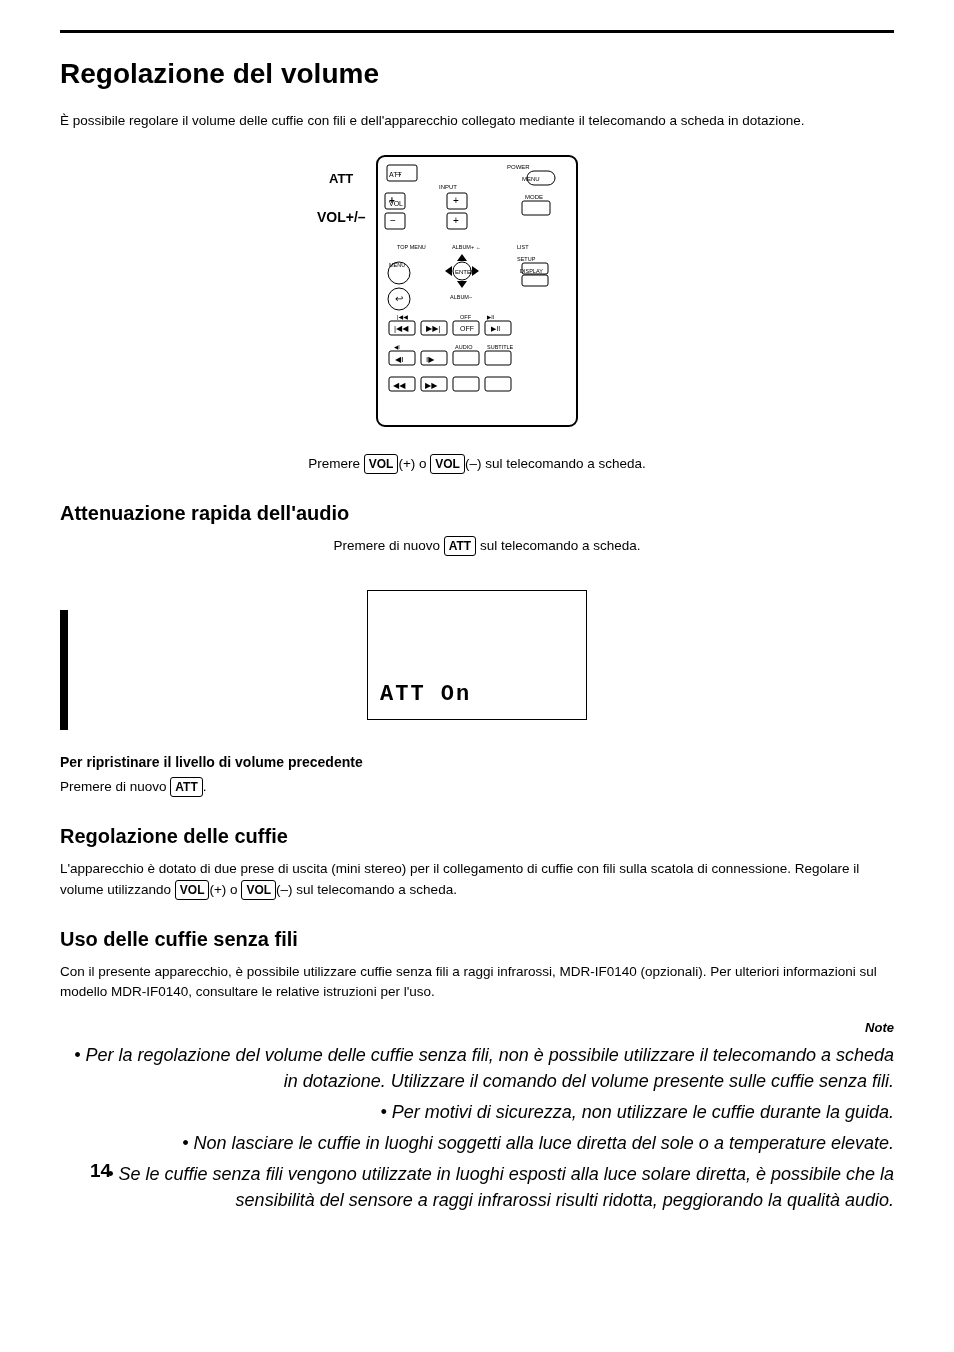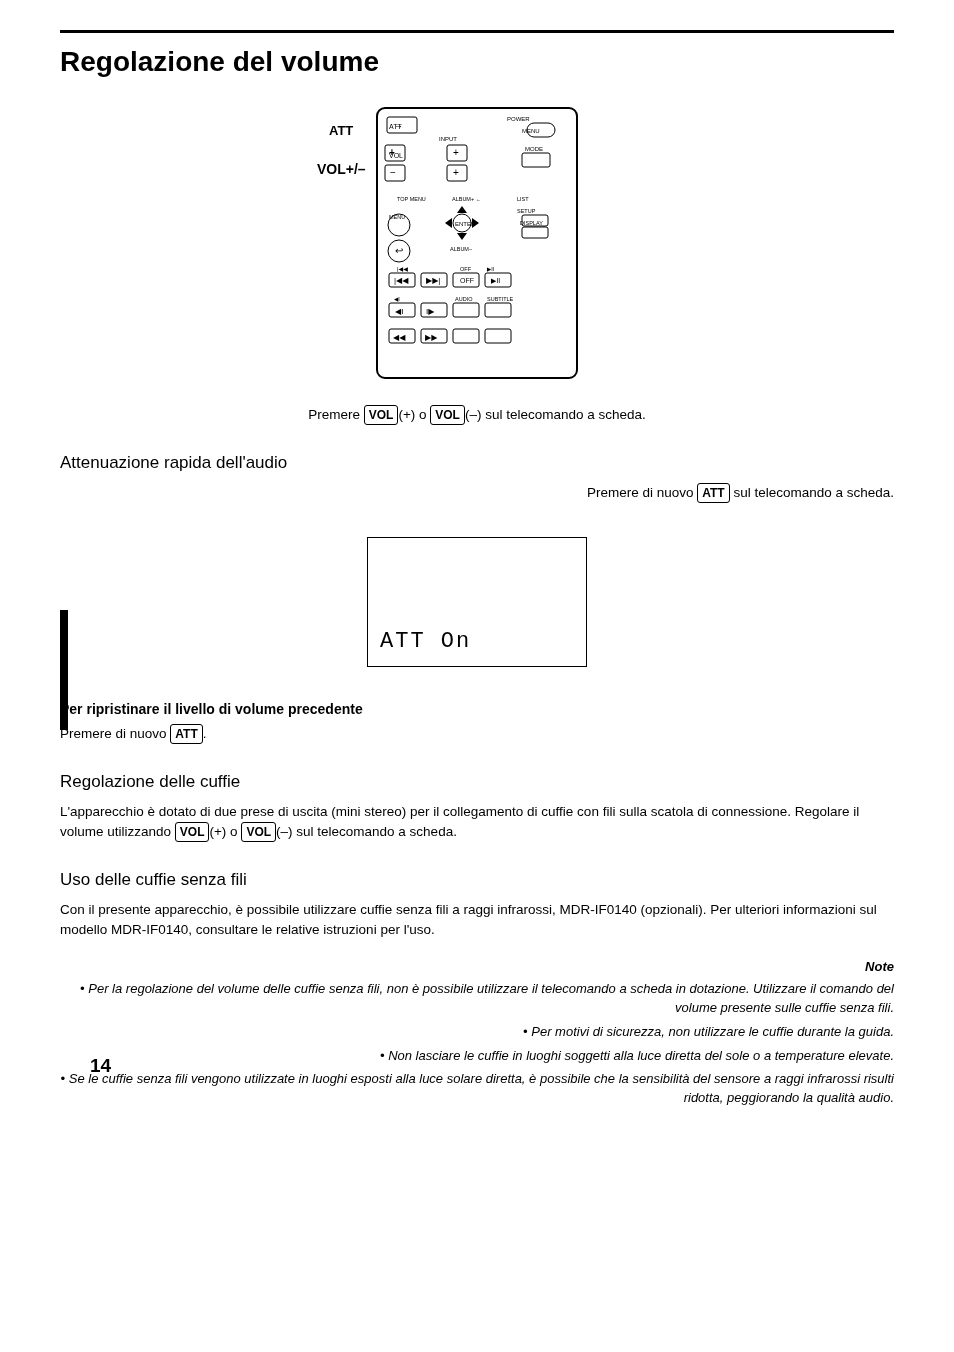--- a/index.html
+++ b/index.html
@@ -10,26 +10,26 @@
       width: 954px;
       min-height: 1352px;
       padding: 30px 60px 30px 60px;
       font-size: 13.5px;
       line-height: 1.5;
     }
     h1.page-title {
       font-size: 28px;
       font-weight: 900;
       border-top: 3px solid #000;
-      padding-top: 8px;
+      padding-top: 20px;
       margin-bottom: 16px;
     }
     h2.section-title {
-      font-size: 17px;
-      font-weight: 400;
+      font-size: 20px;
+      font-weight: 700;
       margin-top: 24px;
       margin-bottom: 8px;
     }
     h3.subsection-title {
       font-size: 14px;
       font-weight: 900;
       margin-top: 16px;
       margin-bottom: 4px;
     }
     p { margin-bottom: 8px; }
@@ -74,32 +74,32 @@
     .att-display {
       border: 1.5px solid #000;
       width: 220px;
       height: 130px;
       margin: 16px auto 16px auto;
       display: flex;
       align-items: flex-end;
       padding: 8px 12px;
       font-size: 22px;
       font-family: 'Courier New', monospace;
-      font-weight: normal;
+      font-weight: bold;
       letter-spacing: 2px;
     }
     .note-section { margin-top: 16px; text-align: right; }
     .note-label { font-style: italic; font-weight: bold; font-size: 13px; margin-bottom: 4px; }
     .note-list { list-style: none; padding: 0; }
     .note-list li {
       padding-left: 16px;
       text-indent: -16px;
       margin-bottom: 5px;
       font-style: italic;
-      font-size: 13px;
+      font-size: 18px;
       line-height: 1.45;
     }
     .note-list li::before { content: "• "; }
     .page-number {
       position: absolute;
       bottom: 28px;
       left: 30px;
       font-size: 19px;
       font-weight: 900;
     }
@@ -116,20 +116,21 @@
     }
   </style>
 </head>
 <body>
 <div class="page-wrapper">
 
 <div class="left-bar"></div>
 
 <h1 class="page-title">Regolazione del volume</h1>
 
+<p class="intro-text">È possibile regolare il volume delle cuffie con fili e dell'apparecchio collegato mediante il telecomando a scheda in dotazione.</p>
 
 <div class="remote-container">
   <div class="remote-diagram">
     <span class="label-att">ATT</span>
     <span class="label-vol">VOL+/–</span>
     <svg class="remote-svg" viewBox="0 0 220 280" xmlns="http://www.w3.org/2000/svg">
 
       <rect x="10" y="5" width="200" height="270" rx="8" ry="8" fill="none" stroke="#000" stroke-width="2"></rect>
 
       <text x="22" y="26" font-size="7" font-family="Arial">ATT</text>
@@ -218,21 +219,21 @@
       <rect x="118" y="226" width="26" height="14" rx="2" fill="none" stroke="#000" stroke-width="1"></rect>
     </svg>
   </div>
 </div>
 
 <p class="instruction-line">
   Premere <span class="kbd">VOL</span>(+) o <span class="kbd">VOL</span>(–) sul telecomando a scheda.
 </p>
 
 <h2 class="section-title">Attenuazione rapida dell'audio</h2>
-<p class="instruction-line" style="text-align:right; margin-left:20px;">
+<p class="instruction-line" style="text-align:center; margin-left:20px;">
   Premere di nuovo <span class="kbd">ATT</span> sul telecomando a scheda.
 </p>
 
 <div style="display:flex; justify-content:center;">
   <div class="att-display">
     <span>ATT On</span>
   </div>
 </div>
 
 <h3 class="subsection-title">Per ripristinare il livello di volume precedente</h3>

